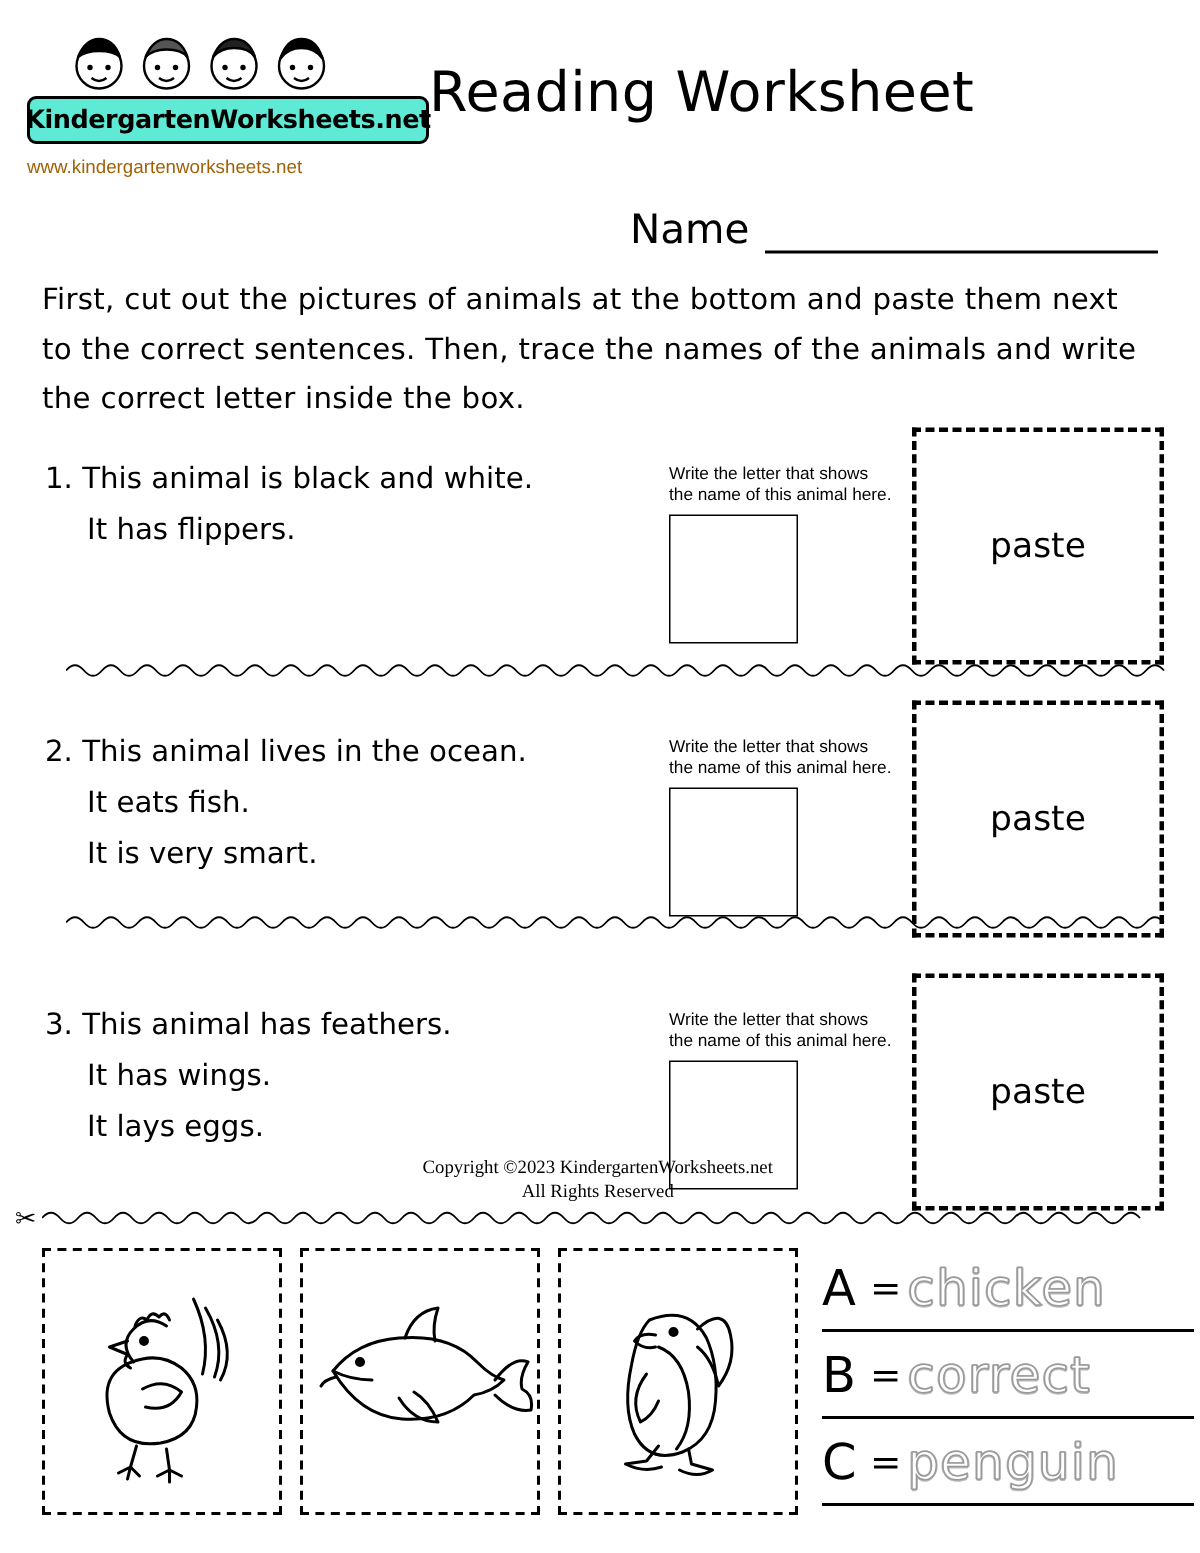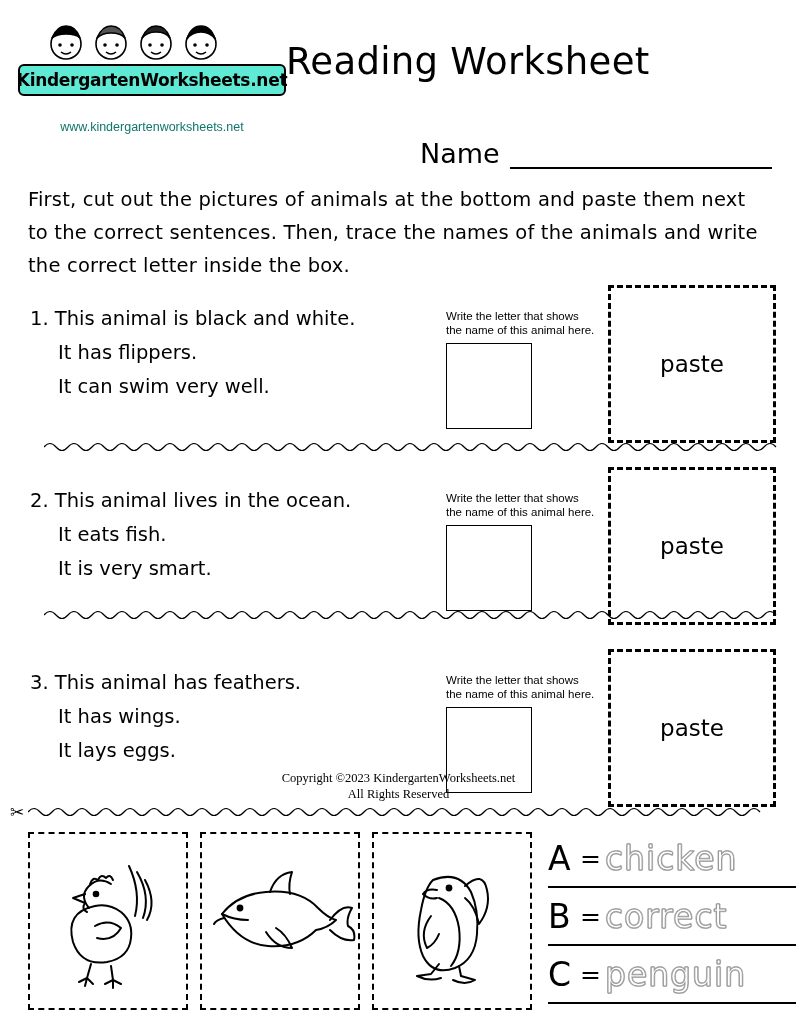--- a/index.html
+++ b/index.html
@@ -43,24 +43,23 @@
     margin-top: -2px;
   }
   .logo-text {
     font-family: "DejaVu Sans", sans-serif;
     font-weight: bold;
     font-size: 17px;
     letter-spacing: -0.3px;
     white-space: nowrap;
   }
   .logo-url {
-    margin-top: 24px;
-    text-align: center;
+    margin-top: 8px;
     font-size: 12.5px;
-    color: #0f766e;
+    color: #a16207;
     font-family: "Liberation Sans", sans-serif;
   }
   .worksheet-title {
     position: absolute;
     left: 286px; top: 40px;
     font-family: "DejaVu Sans", sans-serif;
     font-size: 37px;
     font-weight: normal;
     letter-spacing: 0.3px;
   }
@@ -285,21 +284,20 @@
 
   <div class="instructions">First, cut out the pictures of animals at the bottom and paste them next to the correct sentences. Then, trace the names of the animals and write the correct letter inside the box.</div>
 
   <div class="questions">
 
     <div class="q-row">
       <div class="q-text">
         <div><span>1.</span>
              <span>This animal is black and white.</span></div>
         <div class="ln2">It has flippers.</div>
-        <div class="ln3">It can swim very well.</div>
       </div>
       <div class="letter-area">
         <div class="letter-hint">Write the letter that shows the name of this animal here.</div>
         <div class="letter-box"></div>
       </div>
       <div class="paste-box">
         <span class="paste-label">paste</span>
       </div>
     </div>
 

